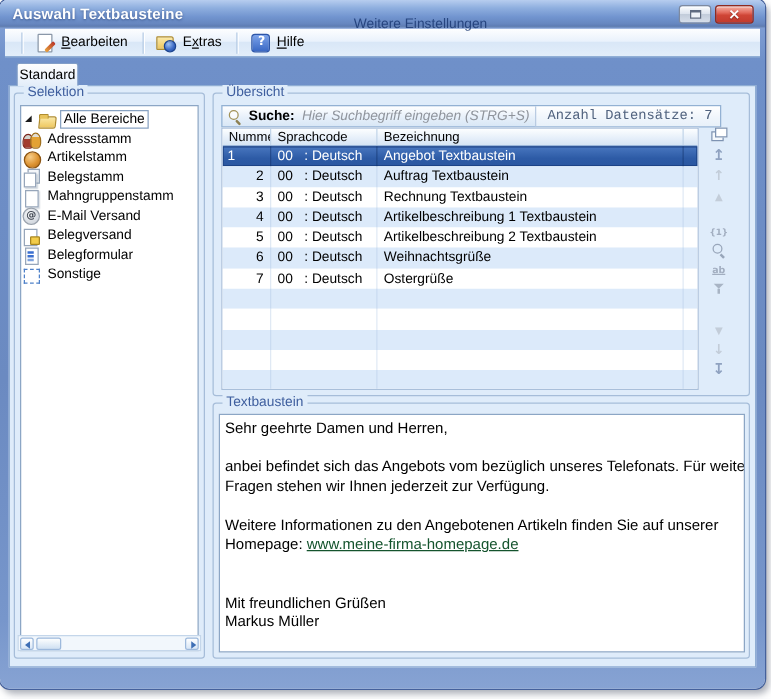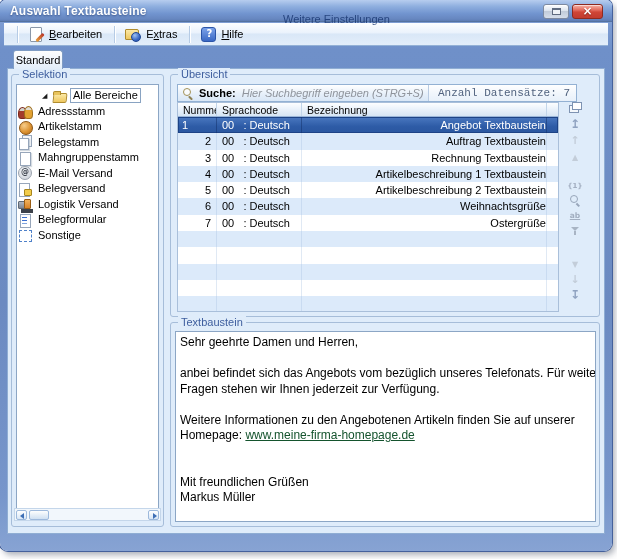--- a/index.html
+++ b/index.html
@@ -61,21 +61,21 @@
   .glabel{position:absolute;top:-7px;left:7px;background:#dfecfa;padding:0 3px;font-size:11px;
     color:#3e5e9e;line-height:13px;white-space:nowrap;}
   .group-sel{left:3px;top:5px;width:153px;height:453px;}
   .group-ov{left:162px;top:5px;width:430px;height:243px;}
   .group-tx{left:162px;top:253px;width:430px;height:205px;}
 
   
   .treebox{position:absolute;left:4px;top:9px;right:4px;bottom:5px;background:#fff;
     border:1px solid #8ca6c5;padding-top:3px;overflow:hidden;}
   .tree-row{display:flex;align-items:center;height:15.5px;font-size:11px;white-space:nowrap;cursor:default;}
-  .tree-row.root{padding-left:25px;}
+  .tree-row.root{padding-left:3px;}
   .expander{width:10px;font-size:7px;color:#1a1a1a;line-height:1;flex:none;}
   .expander::before{content:"◢";}
   .tree-row .icon{margin-right:5px;}
   .tlbl{line-height:13px;}
   .tlbl.focus{border:1px solid #89a3c2;background:#fff;padding:0 2px;margin-left:-3px;}
 
   
   .icon{position:relative;display:inline-block;width:16px;height:16px;flex:none;}
   .icon-open-folder::before{content:"";position:absolute;left:1px;top:5px;width:12px;height:8px;
     background:linear-gradient(#fbe9a6,#eec75f);border:1px solid #b08c2e;border-radius:1px 2px 2px 1px;transform:skewX(-6deg);}
@@ -149,21 +149,21 @@
     background:#fff;overflow:hidden;}
   .ghead{display:flex;height:14px;background:linear-gradient(#fdfeff,#e7f0fa 55%,#d6e5f4);
     border-bottom:1px solid #9ab6da;font-size:10.5px;color:#000;}
   .hc{padding:1px 0 0 5px;border-right:1px solid #c2d5e9;overflow:hidden;white-space:nowrap;}
   .h0{width:39px;}.h1{width:85px;}.h2{width:245px;}.hx{flex:1;border-right:none;}
   .grow{display:flex;height:16.3px;font-size:11px;background:#fff;cursor:default;}
   .grow.alt{background:#dceafa;}
   .gc{border-right:1px solid rgba(165,192,224,.35);padding-top:2px;white-space:pre;overflow:hidden;}
   .c-num{width:39px;text-align:right;padding-right:5px;}
   .c-lang{width:85px;padding-left:5px;}
-  .c-bez{width:245px;padding-left:5px;text-align:right;}
+  .c-bez{width:245px;padding-left:5px;}
   .c-x{flex:1;border-right:none;}
   .grow.sel{background:linear-gradient(#4a78c0,#2d5ba6 60%,#2b57a0);color:#fff;
     box-shadow:inset 0 0 0 1px #1d4386;}
   .grow.sel .gc{border-right-color:rgba(18,48,105,.5);}
   .grow.sel .c-num{text-align:left;padding-left:4px;}
 
   
   .navstrip{position:absolute;left:392px;top:25px;width:24px;display:flex;flex-direction:column;align-items:center;}
   .navgroup{display:flex;flex-direction:column;align-items:center;gap:4px;}
   .navgroup.g1{margin-top:15px;gap:2px;}
@@ -262,24 +262,20 @@
           </div>
           <div class="tree-row">
             <span class="icon icon-at-sign"></span>
             <span class="tlbl">E-Mail Versand</span>
           </div>
           <div class="tree-row">
             <span class="icon icon-document-lock"></span>
             <span class="tlbl">Belegversand</span>
           </div>
           <div class="tree-row">
-            <span class="icon icon-forklift"></span>
-            <span class="tlbl">Logistik Versand</span>
-          </div>
-          <div class="tree-row">
             <span class="icon icon-document-form"></span>
             <span class="tlbl">Belegformular</span>
           </div>
           <div class="tree-row">
             <span class="icon icon-dashed-selection"></span>
             <span class="tlbl">Sonstige</span>
           </div>
         </div>
       <div class="hscroll">
         <div class="sbtn left"></div>

